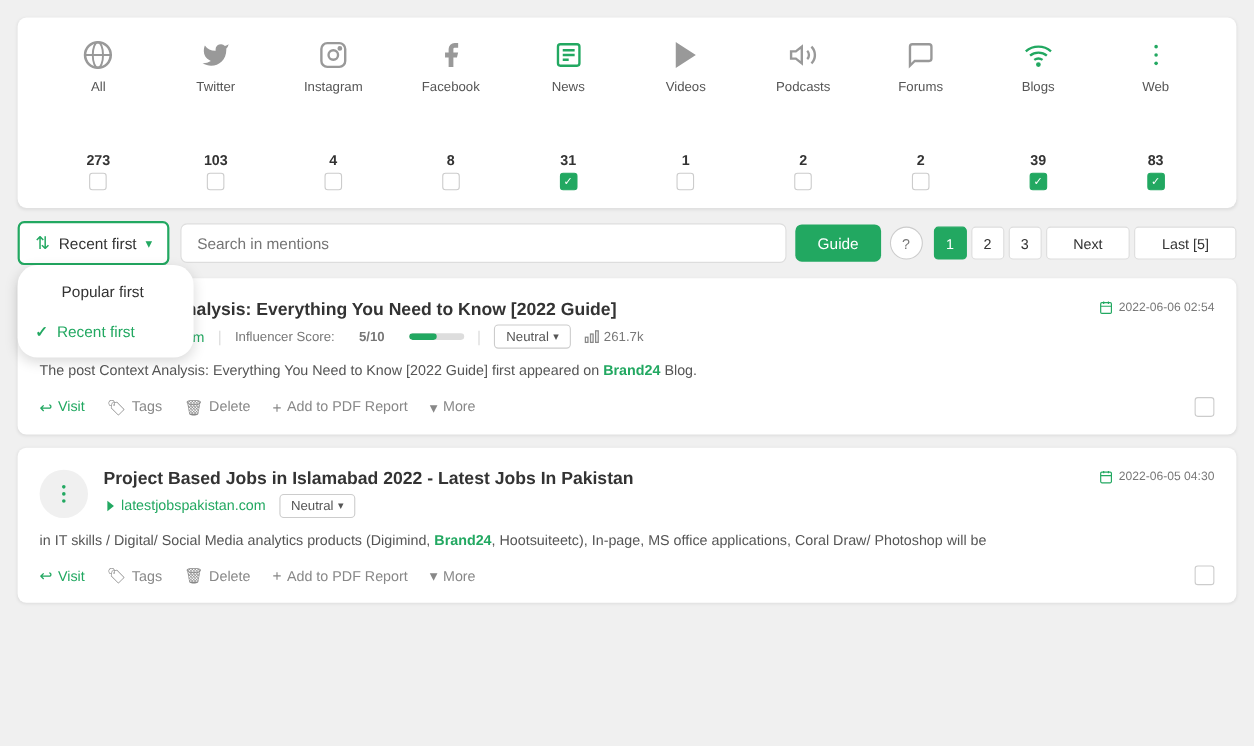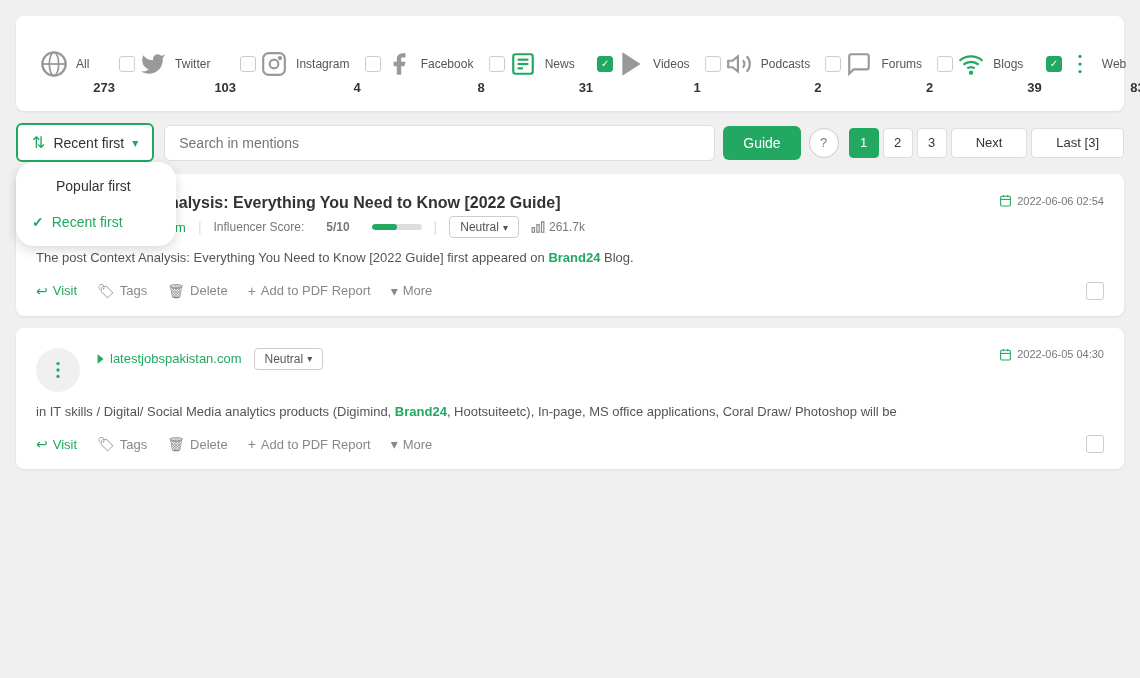--- a/index.html
+++ b/index.html
@@ -24,21 +24,21 @@
       box-shadow: 0 1px 3px rgba(0,0,0,0.08);
     }
     .source-list {
       display: flex;
       align-items: center;
       gap: 0;
       justify-content: space-around;
     }
     .source-item {
       display: flex;
-      flex-direction: row;
+      flex-direction: column;
       align-items: center;
       gap: 4px;
       flex: 1;
       cursor: pointer;
     }
     .source-icon {
       width: 36px;
       height: 36px;
       display: flex;
       align-items: center;
@@ -470,21 +470,21 @@
       <button class="search-btn">Guide</button>
       <button class="help-btn">?</button>
     </div>
 
     <div class="pagination">
 
     <button class="page-btn active">1</button>
         <button class="page-btn ">2</button>
         <button class="page-btn ">3</button>
         <button class="page-btn text">Next</button>
-        <button class="page-btn text">Last [3]</button>
+        <button class="page-btn text">Last [5]</button>
       </div>
   </div>
 
   <div id="cards-container">
   <div class="card">
     <div class="card-header">
       <div class="avatar">
             <svg width="24" height="24" viewBox="0 0 24 24" fill="none" stroke="#22a861" stroke-width="2">
               <rect x="3" y="3" width="18" height="18" rx="2"></rect>
               <line x1="7" y1="8" x2="17" y2="8"></line>
@@ -568,20 +568,21 @@
       <div class="card">
     <div class="card-header">
       <div class="avatar">
             <svg width="22" height="22" viewBox="0 0 24 24" fill="#22a861">
               <circle cx="12" cy="5" r="1.8"></circle>
               <circle cx="12" cy="12" r="1.8"></circle>
               <circle cx="12" cy="19" r="1.8"></circle>
             </svg>
           </div>
       <div class="card-meta">
+        <div class="card-title">Project Based Jobs in Islamabad 2022 - Latest Jobs In Pakistan</div>
         <div class="card-source-row">
           <span class="source-link">
             <svg width="12" height="12" viewBox="0 0 10 10" fill="#22a861">
                   <polygon points="8,5 3,1 3,9"></polygon>
                 </svg>
             latestjobspakistan.com
           </span>
 
           <span class="sentiment-badge">
             Neutral <span style="font-size:10px">▾</span>

